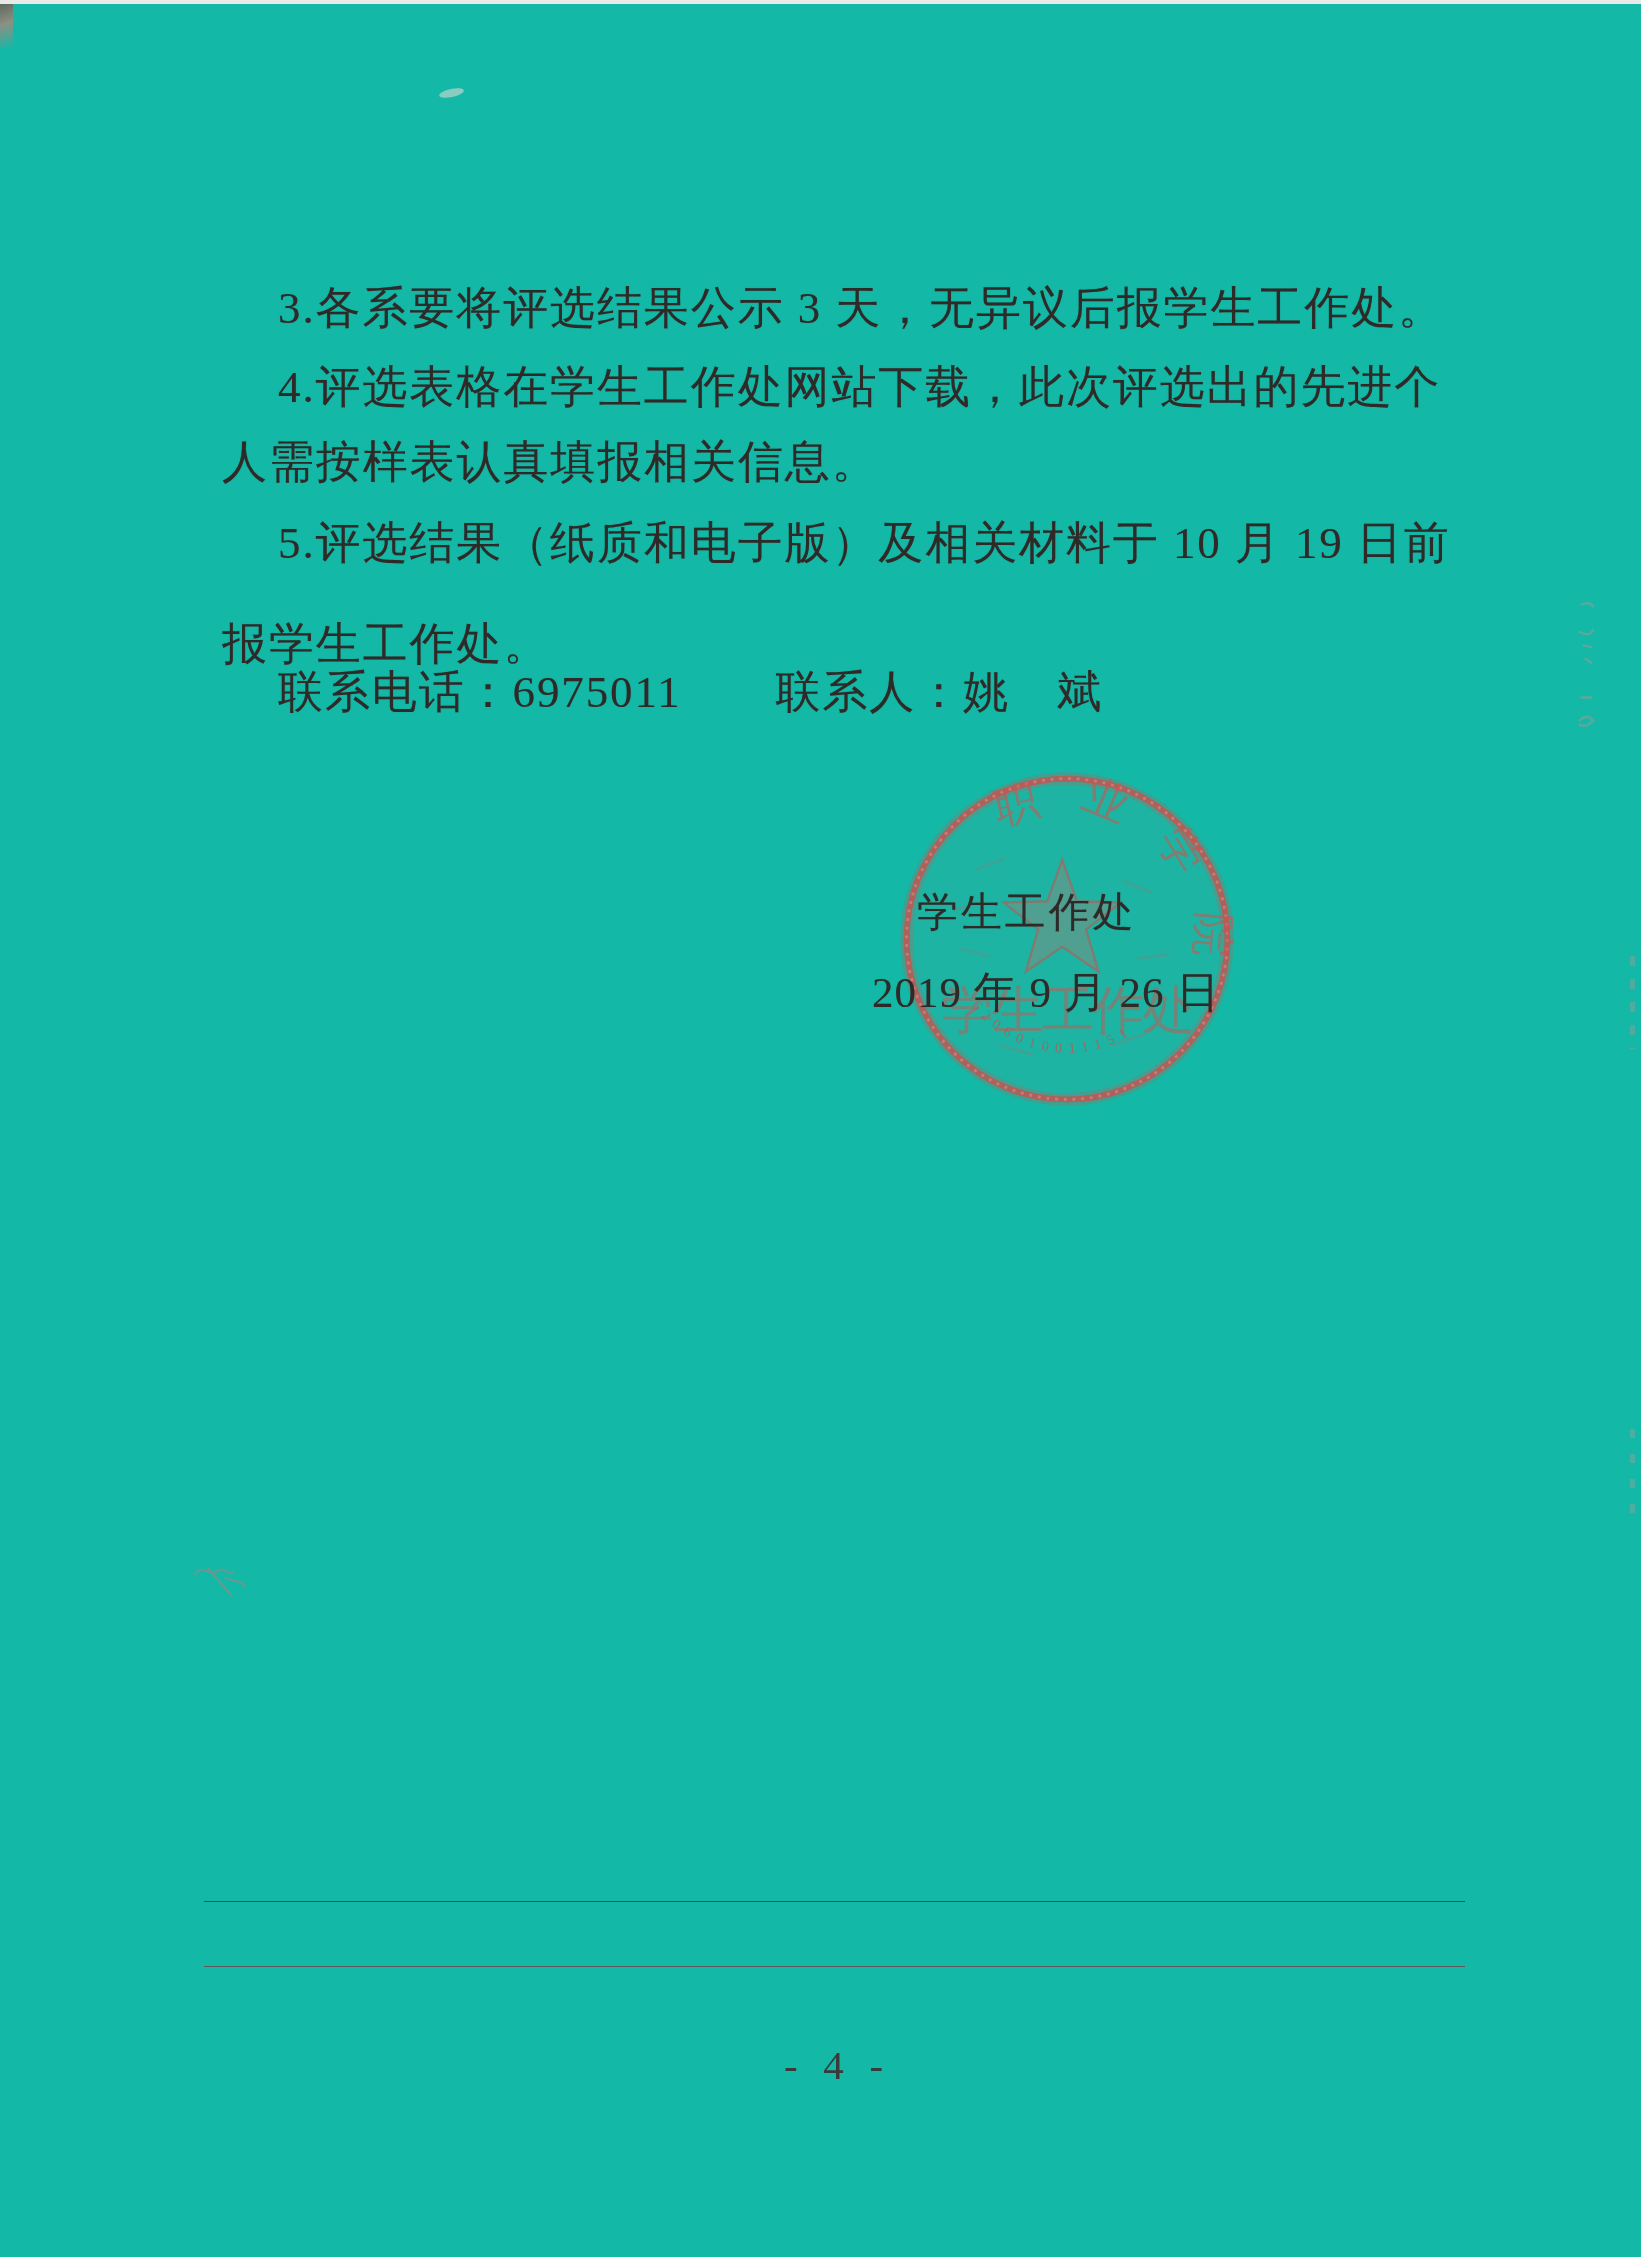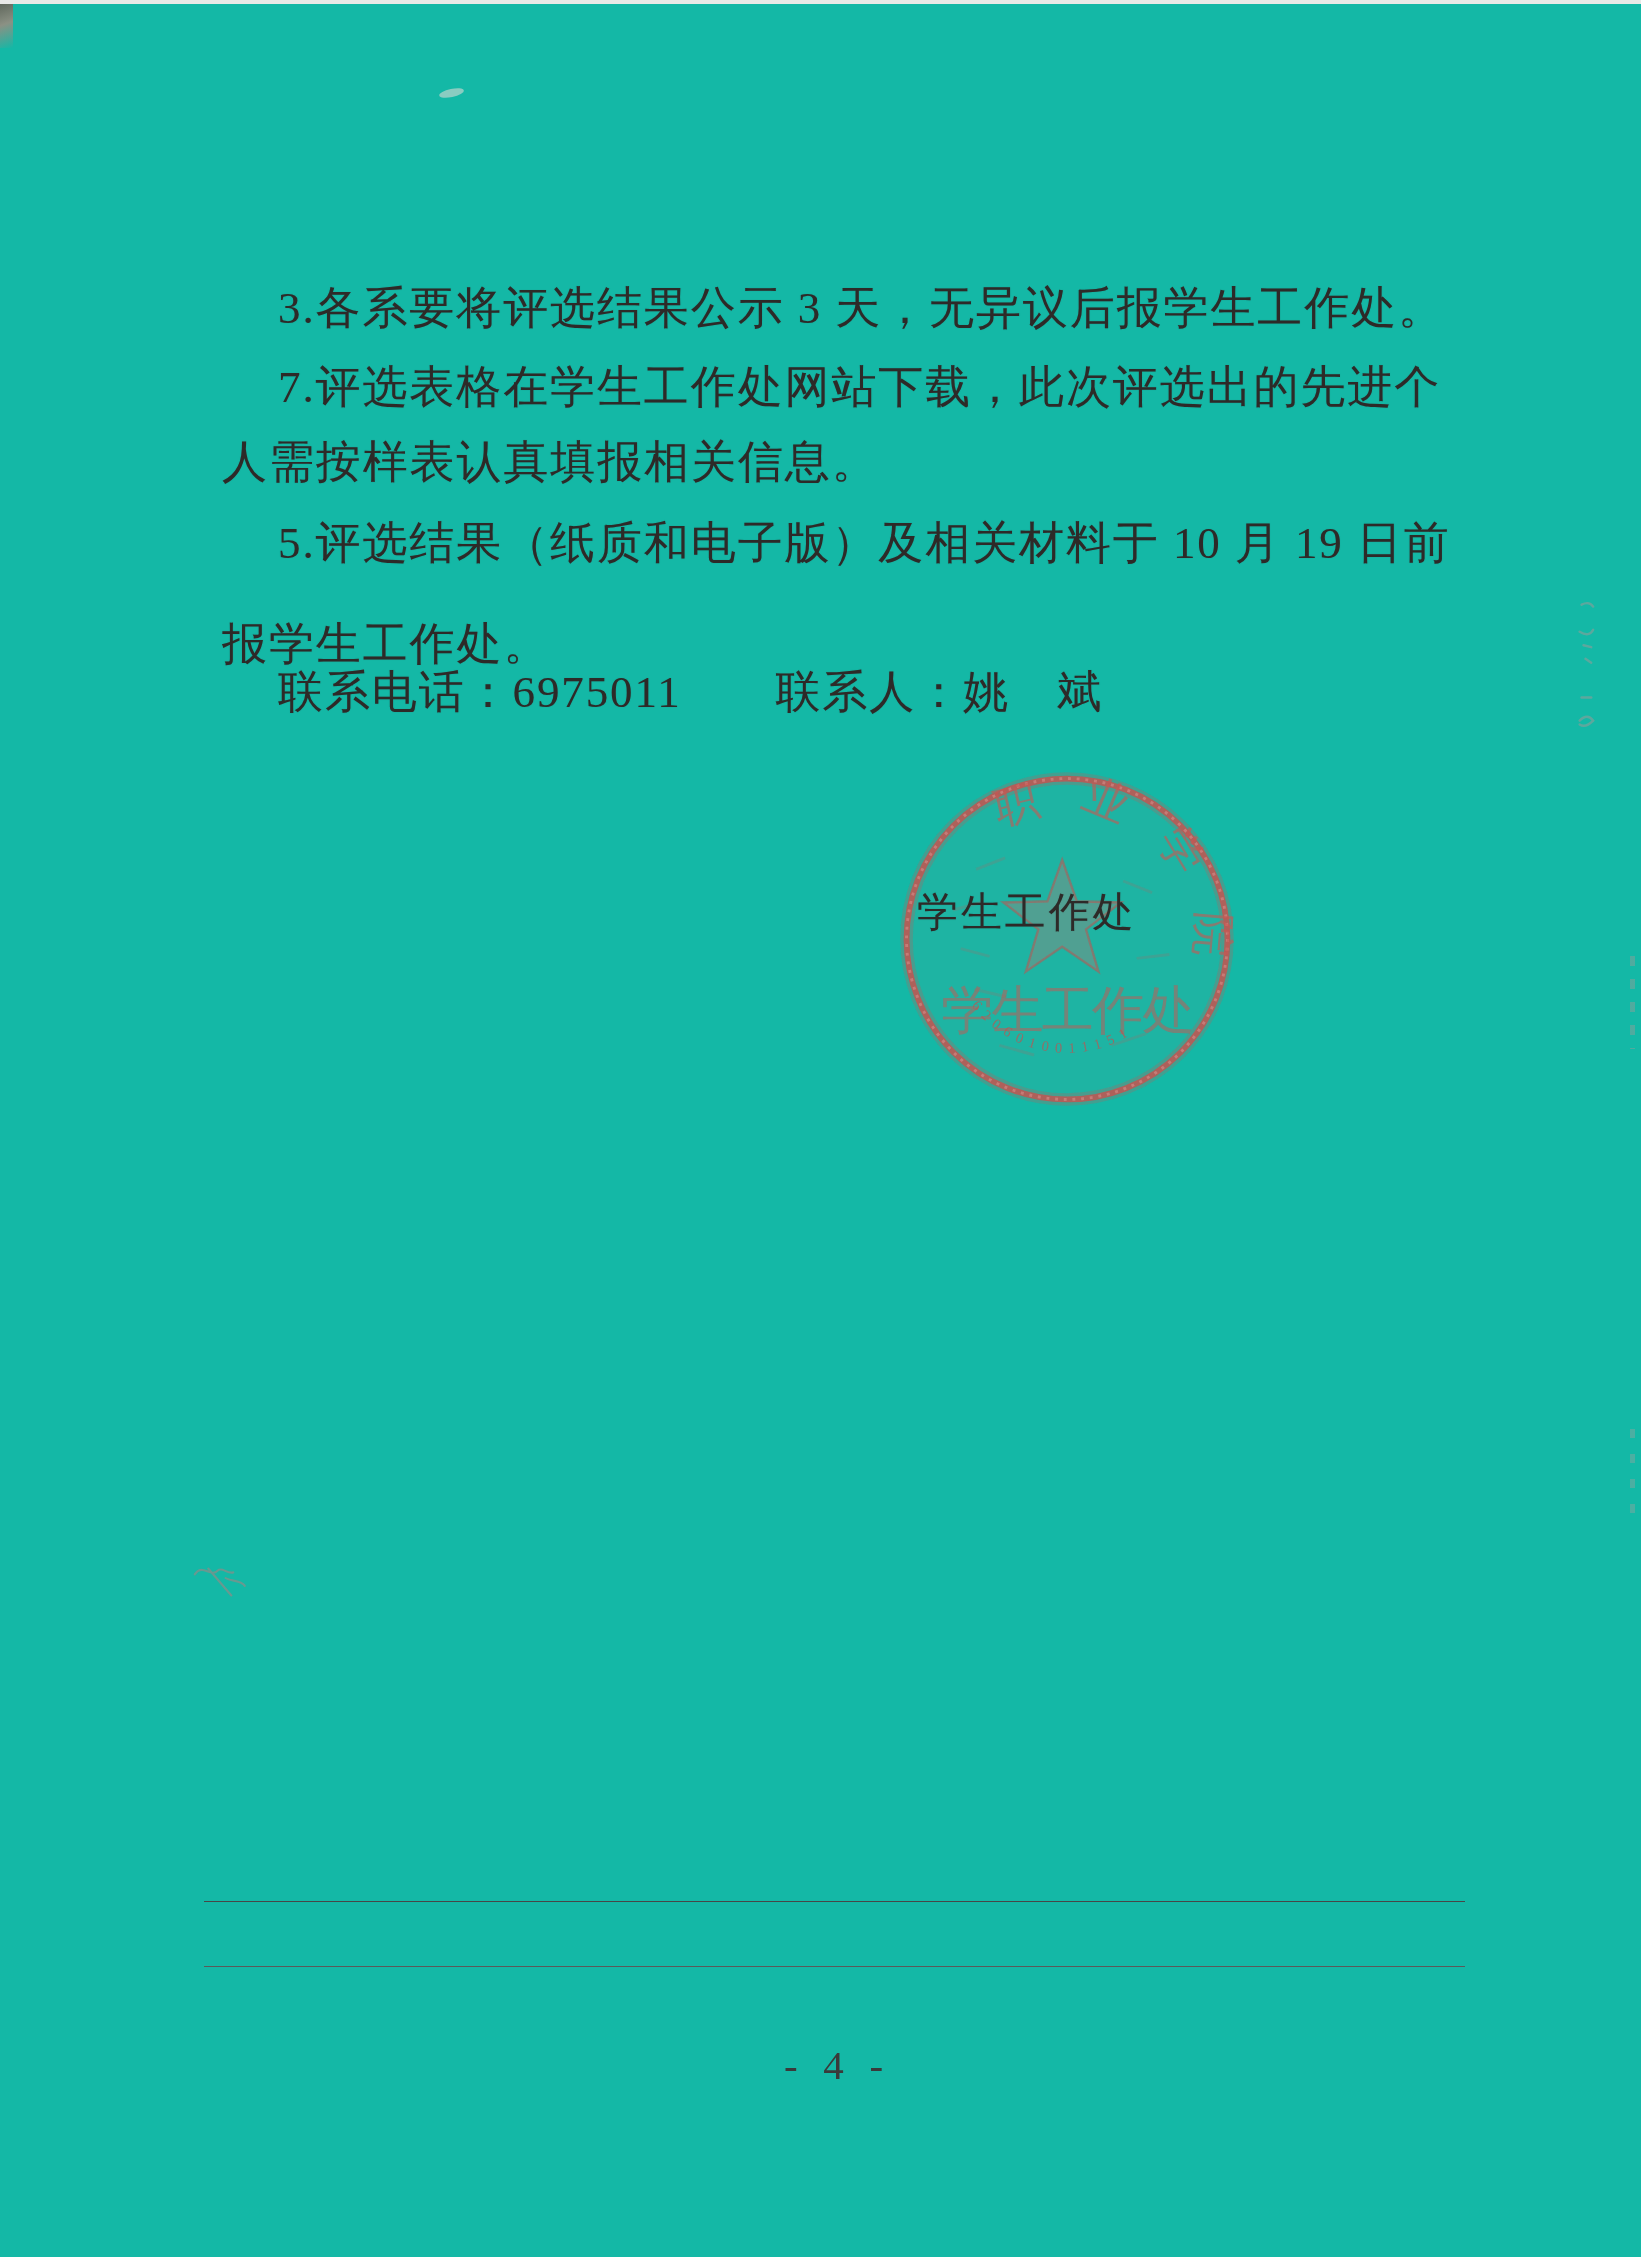--- a/index.html
+++ b/index.html
@@ -81,21 +81,21 @@
     background:#d9d9d4;border-radius:50%;opacity:.6;transform:rotate(-12deg);
   }
 </style>
 </head>
 <body>
 
 <div class="page">
 
   <div>
     <div class="line indent" style="top:276px">3.各系要将评选结果公示 3 天，无异议后报学生工作处。</div>
-    <div class="line indent" style="top:355px">7.评选表格在学生工作处网站下载，此次评选出的先进个</div>
+    <div class="line indent" style="top:355px">4.评选表格在学生工作处网站下载，此次评选出的先进个</div>
     <div class="line" style="top:430px">人需按样表认真填报相关信息。</div>
     <div class="line indent" style="top:511px">5.评选结果（纸质和电子版）及相关材料于 10 月 19 日前</div>
     <div class="line" style="top:612px">报学生工作处。</div>
     <div class="line indent" style="top:660px">联系电话：6975011　　联系人：姚　斌</div>
   </div>
 
   <svg class="seal" viewBox="0 0 360 360" aria-hidden="true">
     <defs>
       <filter id="sealBlur" x="-10%" y="-10%" width="120%" height="120%">
         <feGaussianBlur stdDeviation="0.7"></feGaussianBlur>
@@ -127,20 +127,21 @@
 
       <text x="180" y="272" text-anchor="middle" font-size="54" letter-spacing="-2" fill="rgba(203,82,78,0.5)" font-family="Liberation Serif, DejaVu Serif, serif">学生工作处</text>
 
       <text font-size="15" letter-spacing="7" fill="rgba(198,80,76,0.68)" font-family="Liberation Serif, DejaVu Serif, serif">
         <textPath href="#arcBottom" startOffset="58">6206010011151</textPath>
       </text>
     </g>
   </svg>
 
   <div class="sig-dept">学生工作处</div>
+  <div class="sig-date">2019 年 9 月 26 日</div>
 
   <div class="cc-rule-top"></div>
   <div class="cc-rule-bottom"></div>
 
   <div class="page-num">- 4 -</div>
 
   <div class="artifact-corner"></div>
   <div class="artifact-smudge"></div>
   <svg class="artifact-squiggle" width="77" height="58" aria-hidden="true" viewBox="0 0 80 60">
     <path d="M6,22 C14,10 22,26 30,18 C34,14 40,22 46,20 M20,16 L44,44 M38,26 C46,30 54,28 58,34" fill="none" stroke="#8b8b87" stroke-width="2.2" opacity="0.7" stroke-linecap="round"></path>

